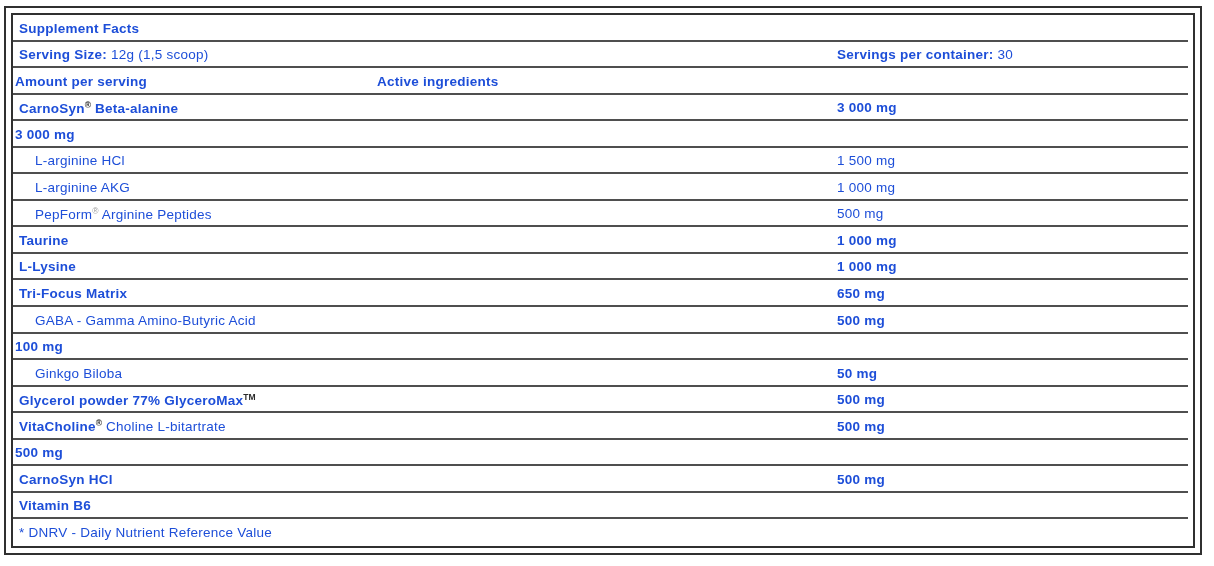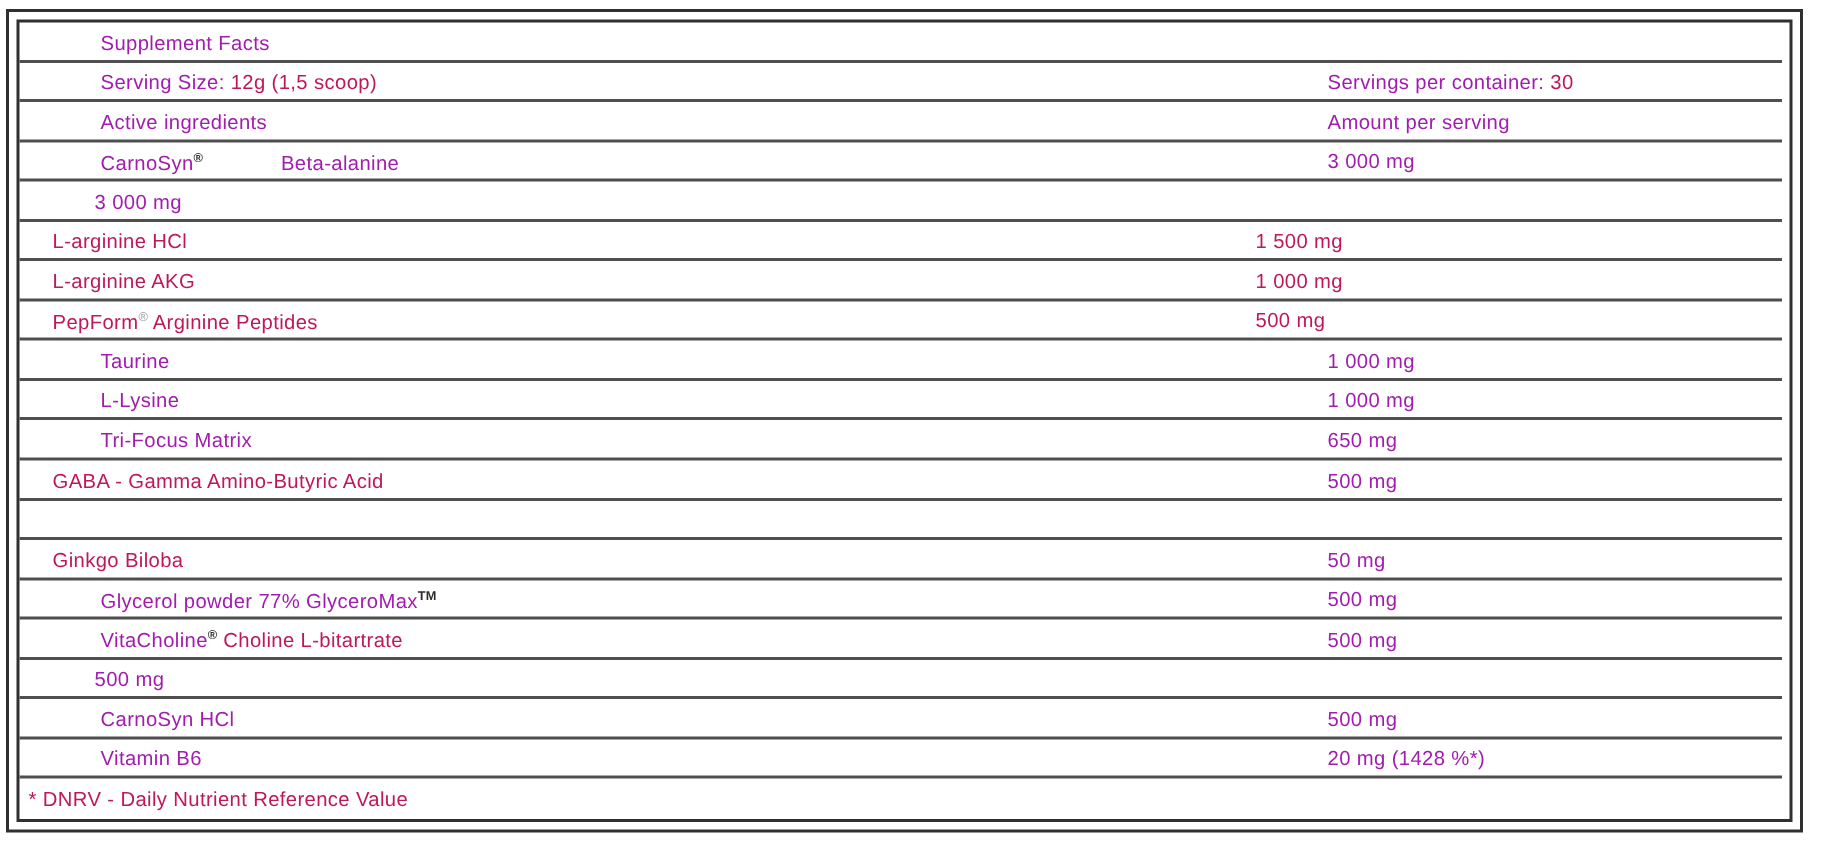--- a/index.html
+++ b/index.html
@@ -24,42 +24,42 @@
   .row:not(:last-child)::after{
     content:"";position:absolute;left:0;right:5px;bottom:0;height:2px;
     background:#4f4f4f;
   }
   .cell{white-space:nowrap;box-sizing:border-box;}
   .cell.left{width:822px;padding-left:6px;}
   .cell.right{flex:1;padding-left:2px;}
   .row.sub .cell.left{padding-left:22px;}
   .row.title .cell.left,
   .row.footnote .cell.left{width:auto;}
-  .b  {font-weight:normal;color:#a21caf;margin-left:48px;}
-  .g  {font-weight:normal;color:#be185d;}
+  .b  {font-weight:bold;color:#1d4ed8;}
+  .g  {font-weight:normal;color:#1d4ed8;}
   .bs {font-weight:bold;color:#2b2b2b;font-size:8.5px;vertical-align:5px;letter-spacing:0;}
   .gs {font-weight:normal;color:#9d9d9d;font-size:8.5px;vertical-align:5px;letter-spacing:0;}
 </style>
 </head>
 <body>
 
 <div class="stage">
   <div class="outer-frame">
     <div class="inner-frame">
 
     <div class="row title">
           <div class="cell left"><span class="b">Supplement Facts</span></div>
         </div>
         <div class="row two">
           <div class="cell left"><span class="b">Serving Size:</span><span class="g"> 12g (1,5 scoop)</span></div>
           <div class="cell right"><span class="b">Servings per container:</span><span class="g"> 30</span></div>
         </div>
         <div class="row two">
+          <div class="cell right"><span class="b">Amount per serving</span></div>
           <div class="cell left"><span class="b">Active ingredients</span></div>
-          <div class="cell right"><span class="b">Amount per serving</span></div>
         </div>
         <div class="row two">
           <div class="cell left"><span class="b">CarnoSyn</span><span class="bs">®</span><span class="b"> Beta-alanine</span></div>
           <div class="cell right"><span class="b">3 000 mg</span></div>
         </div>
         <div class="row two">
           <div class="cell right"><span class="b">3 000 mg</span></div>
         </div>
         <div class="row sub">
           <div class="cell left"><span class="g">L-arginine HCl</span></div>
@@ -83,20 +83,21 @@
         </div>
         <div class="row two">
           <div class="cell left"><span class="b">Tri-Focus Matrix</span></div>
           <div class="cell right"><span class="b">650 mg</span></div>
         </div>
         <div class="row sub">
           <div class="cell left"><span class="g">GABA - Gamma Amino-Butyric Acid</span></div>
           <div class="cell right"><span class="b">500 mg</span></div>
         </div>
         <div class="row sub">
+          <div class="cell right"><span class="b">100 mg</span></div>
         </div>
         <div class="row sub">
           <div class="cell left"><span class="g">Ginkgo Biloba</span></div>
           <div class="cell right"><span class="b">50 mg</span></div>
         </div>
         <div class="row two">
           <div class="cell left"><span class="b">Glycerol powder 77% GlyceroMax</span><span class="bs">TM</span></div>
           <div class="cell right"><span class="b">500 mg</span></div>
         </div>
         <div class="row two">
@@ -105,20 +106,19 @@
         </div>
         <div class="row two">
           <div class="cell right"><span class="b">500 mg</span></div>
         </div>
         <div class="row two">
           <div class="cell left"><span class="b">CarnoSyn HCl</span></div>
           <div class="cell right"><span class="b">500 mg</span></div>
         </div>
         <div class="row two">
           <div class="cell left"><span class="b">Vitamin B6</span></div>
-          <div class="cell right"><span class="b">20 mg (1428 %*)</span></div>
         </div>
         <div class="row footnote">
           <div class="cell left"><span class="g">* DNRV - Daily Nutrient Reference Value</span></div>
         </div>
       </div>
   </div>
 </div>
 
 </body></html>

